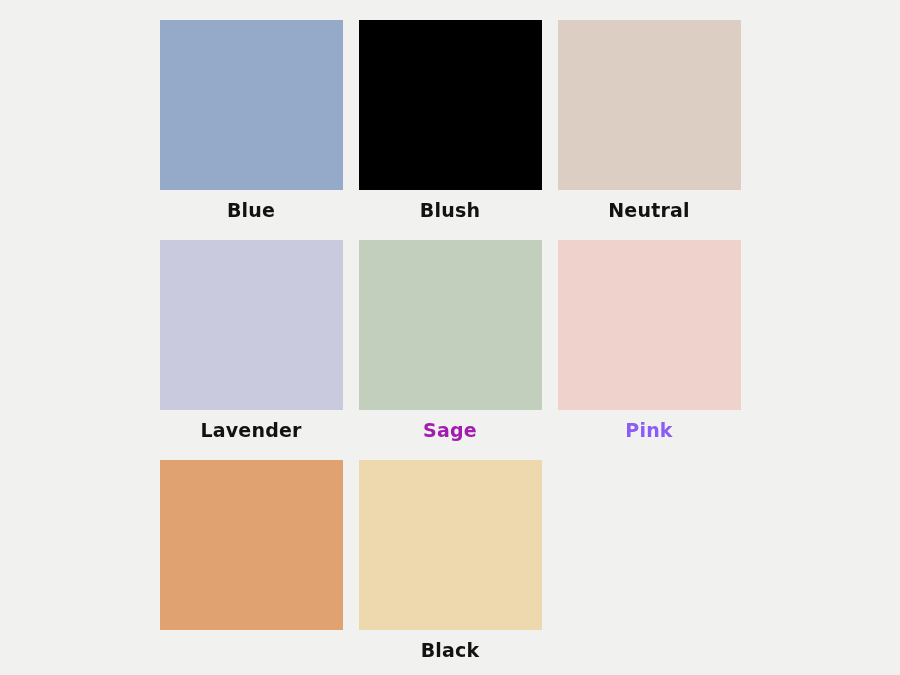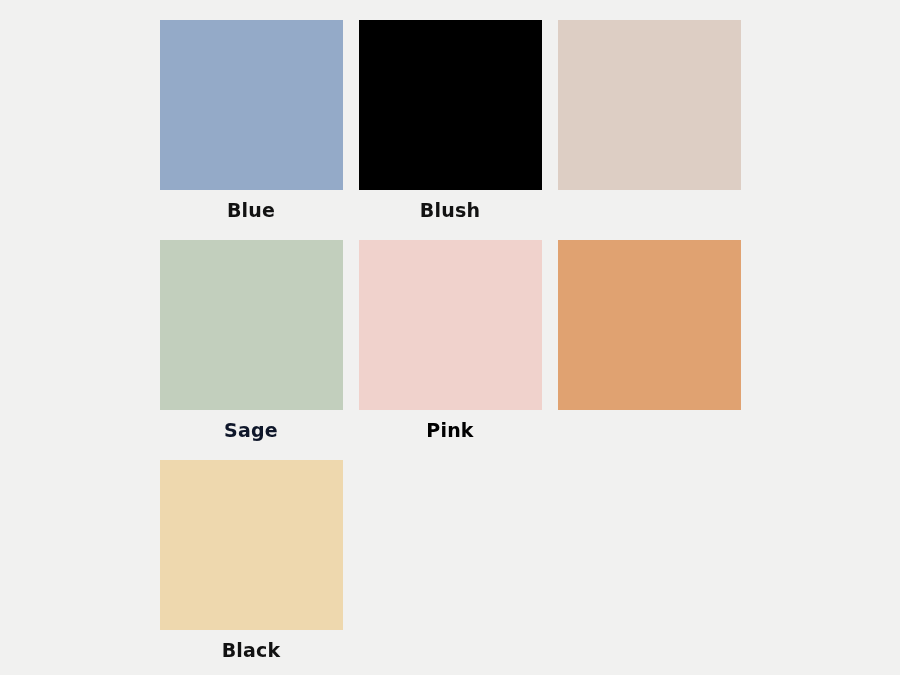--- a/index.html
+++ b/index.html
@@ -72,31 +72,36 @@
       <span class="swatch-label" style="color: rgb(18, 18, 18);">Blue</span>
     </div>
 
     <div class="swatch-cell">
       <div class="swatch-chip" style="background-color: rgb(0, 0, 0);"></div>
       <span class="swatch-label" style="color: rgb(18, 18, 18);">Blush</span>
     </div>
 
     <div class="swatch-cell">
       <div class="swatch-chip" style="background-color: rgb(221, 206, 196);"></div>
+      <span class="swatch-label" style="color: rgb(18, 18, 18);">Neutral</span>
     </div>
 
+    <div class="swatch-cell">
+      <div class="swatch-chip" style="background-color: rgb(201, 202, 222);"></div>
+      <span class="swatch-label" style="color: rgb(18, 18, 18);">Lavender</span>
+    </div>
 
     <div class="swatch-cell">
       <div class="swatch-chip" style="background-color: rgb(194, 207, 189);"></div>
-      <span class="swatch-label" style="color: #0f172a;">Sage</span>
+      <span class="swatch-label" style="color: #a21caf;">Sage</span>
     </div>
 
     <div class="swatch-cell">
       <div class="swatch-chip" style="background-color: rgb(240, 210, 204);"></div>
-      <span class="swatch-label" style="color: #000000;">Pink</span>
+      <span class="swatch-label" style="color: #8b5cf6;">Pink</span>
     </div>
 
     <div class="swatch-cell">
       <div class="swatch-chip" style="background-color: rgb(224, 162, 113);"></div>
     </div>
 
 
     <div class="swatch-cell">
       <div class="swatch-chip" style="background-color: rgb(238, 216, 174);"></div>
       <span class="swatch-label" style="color: rgb(18, 18, 18);">Black</span>

